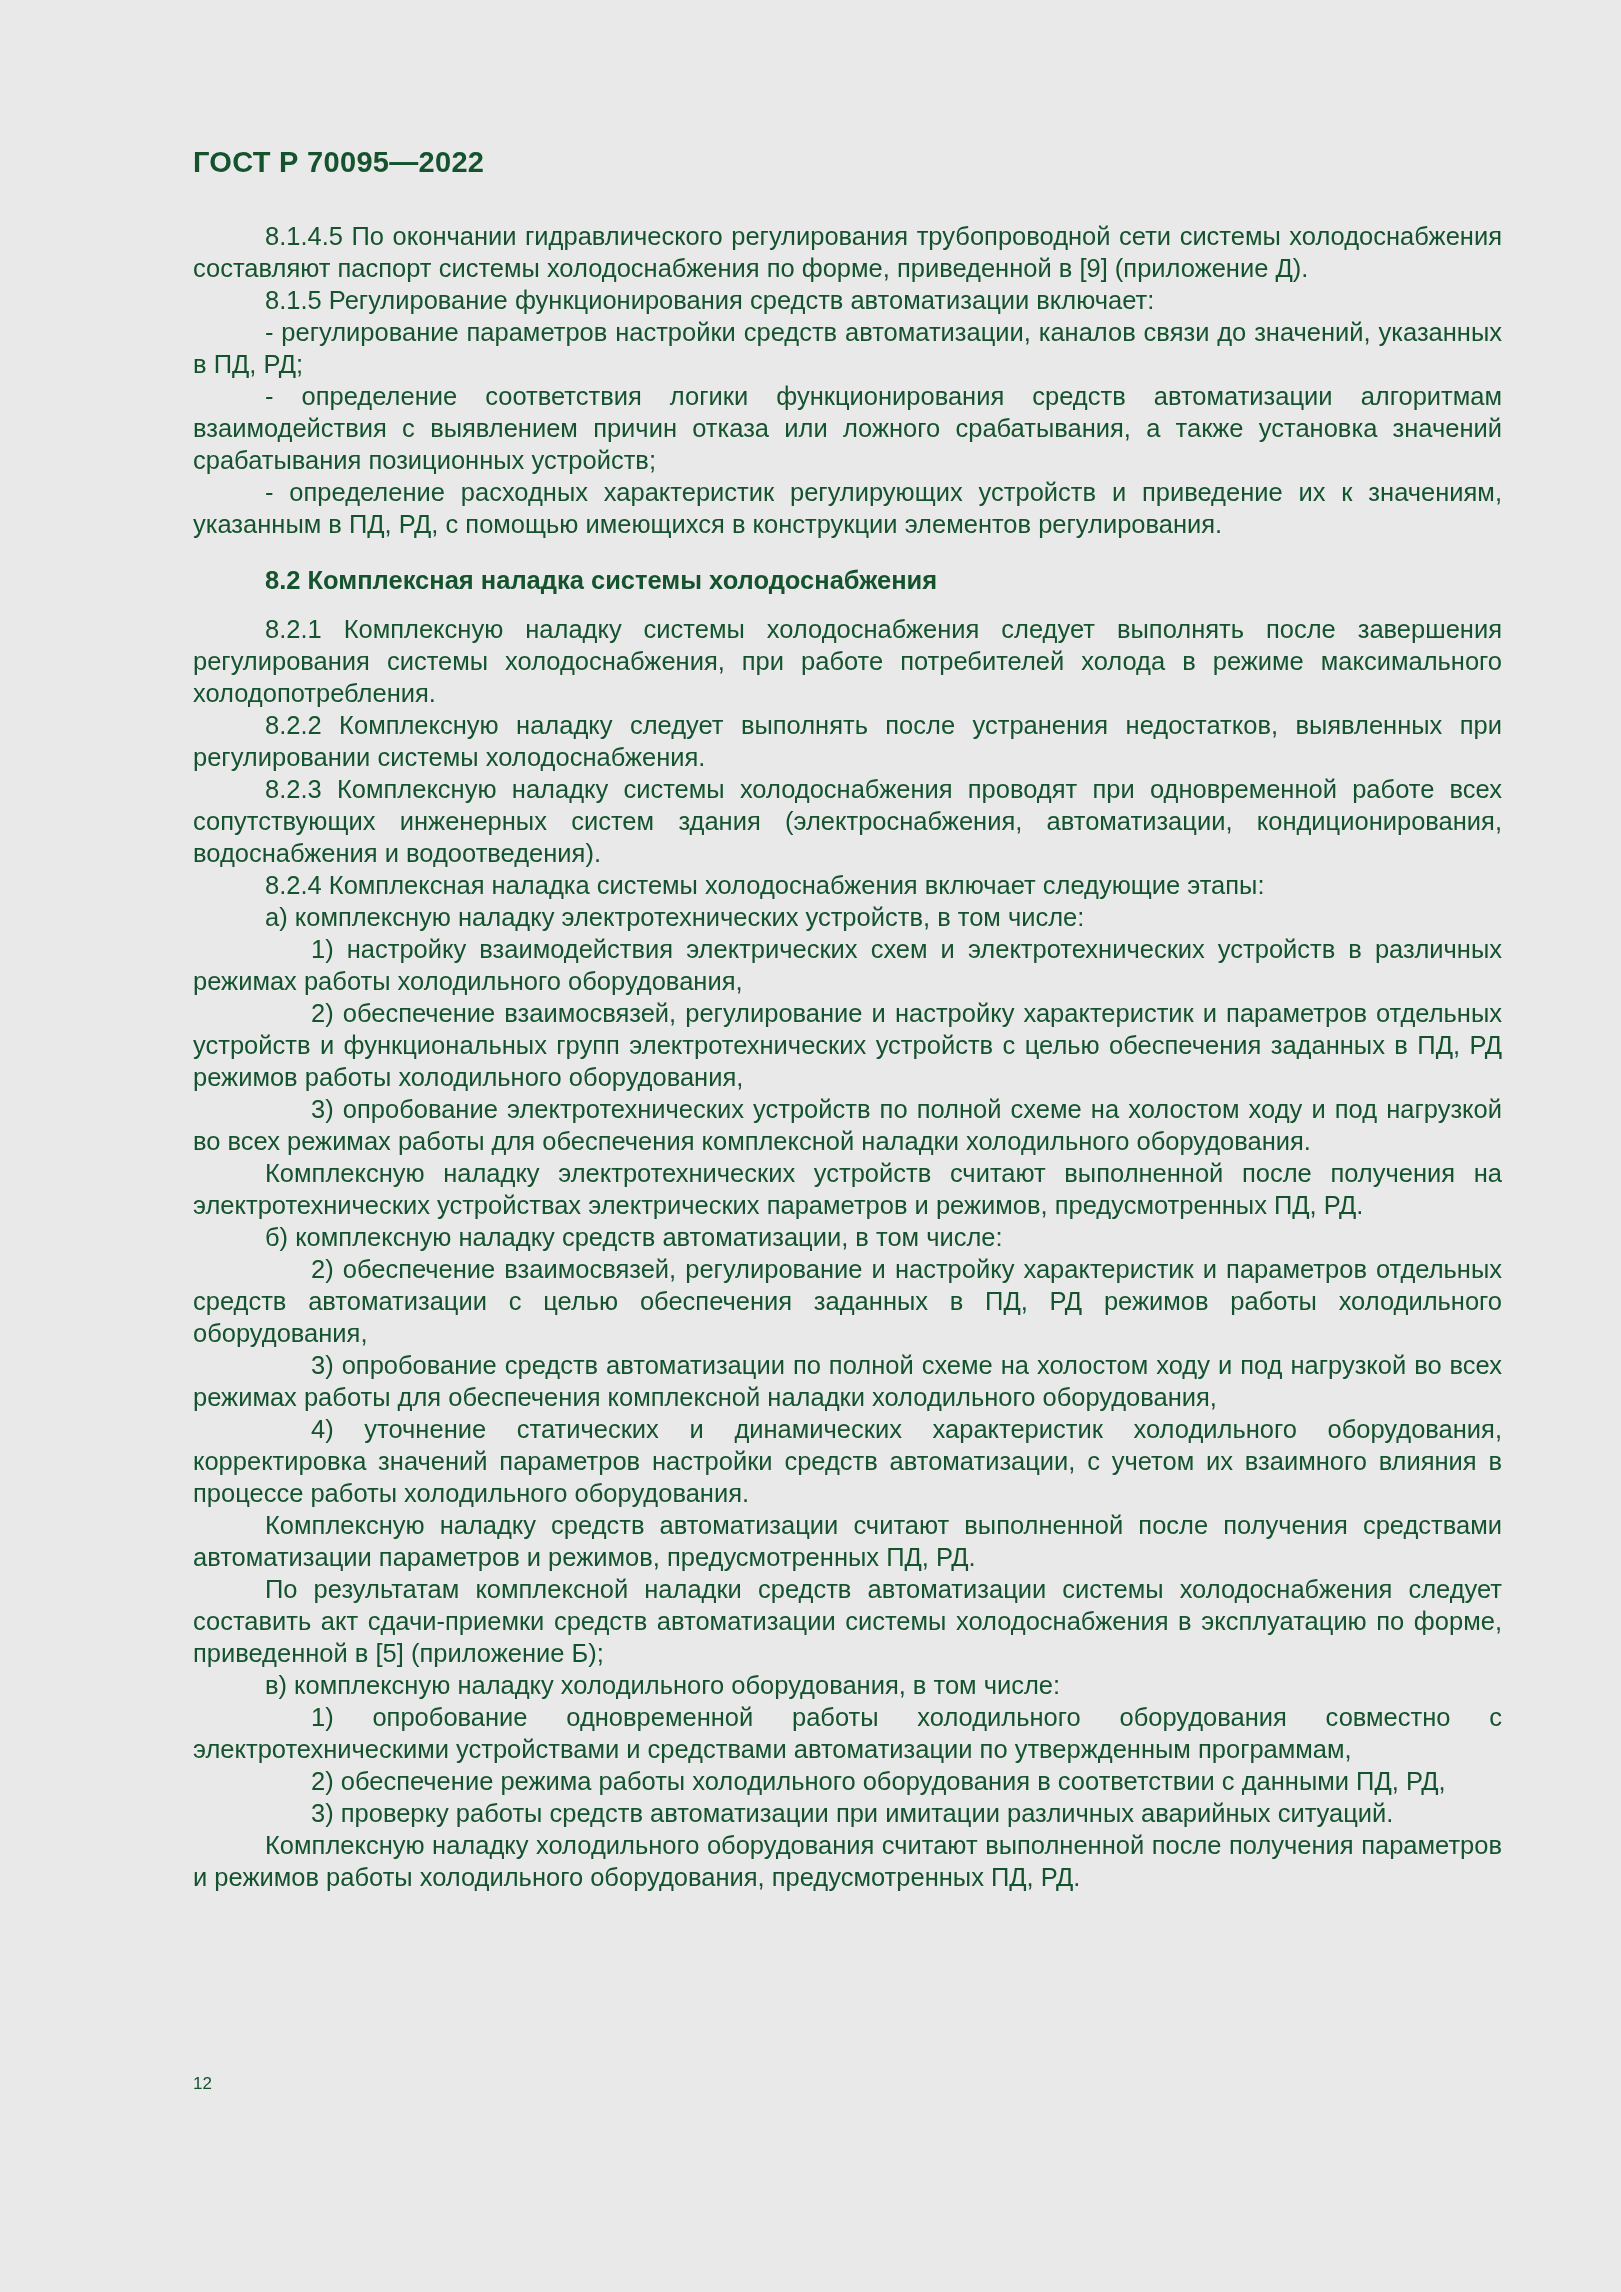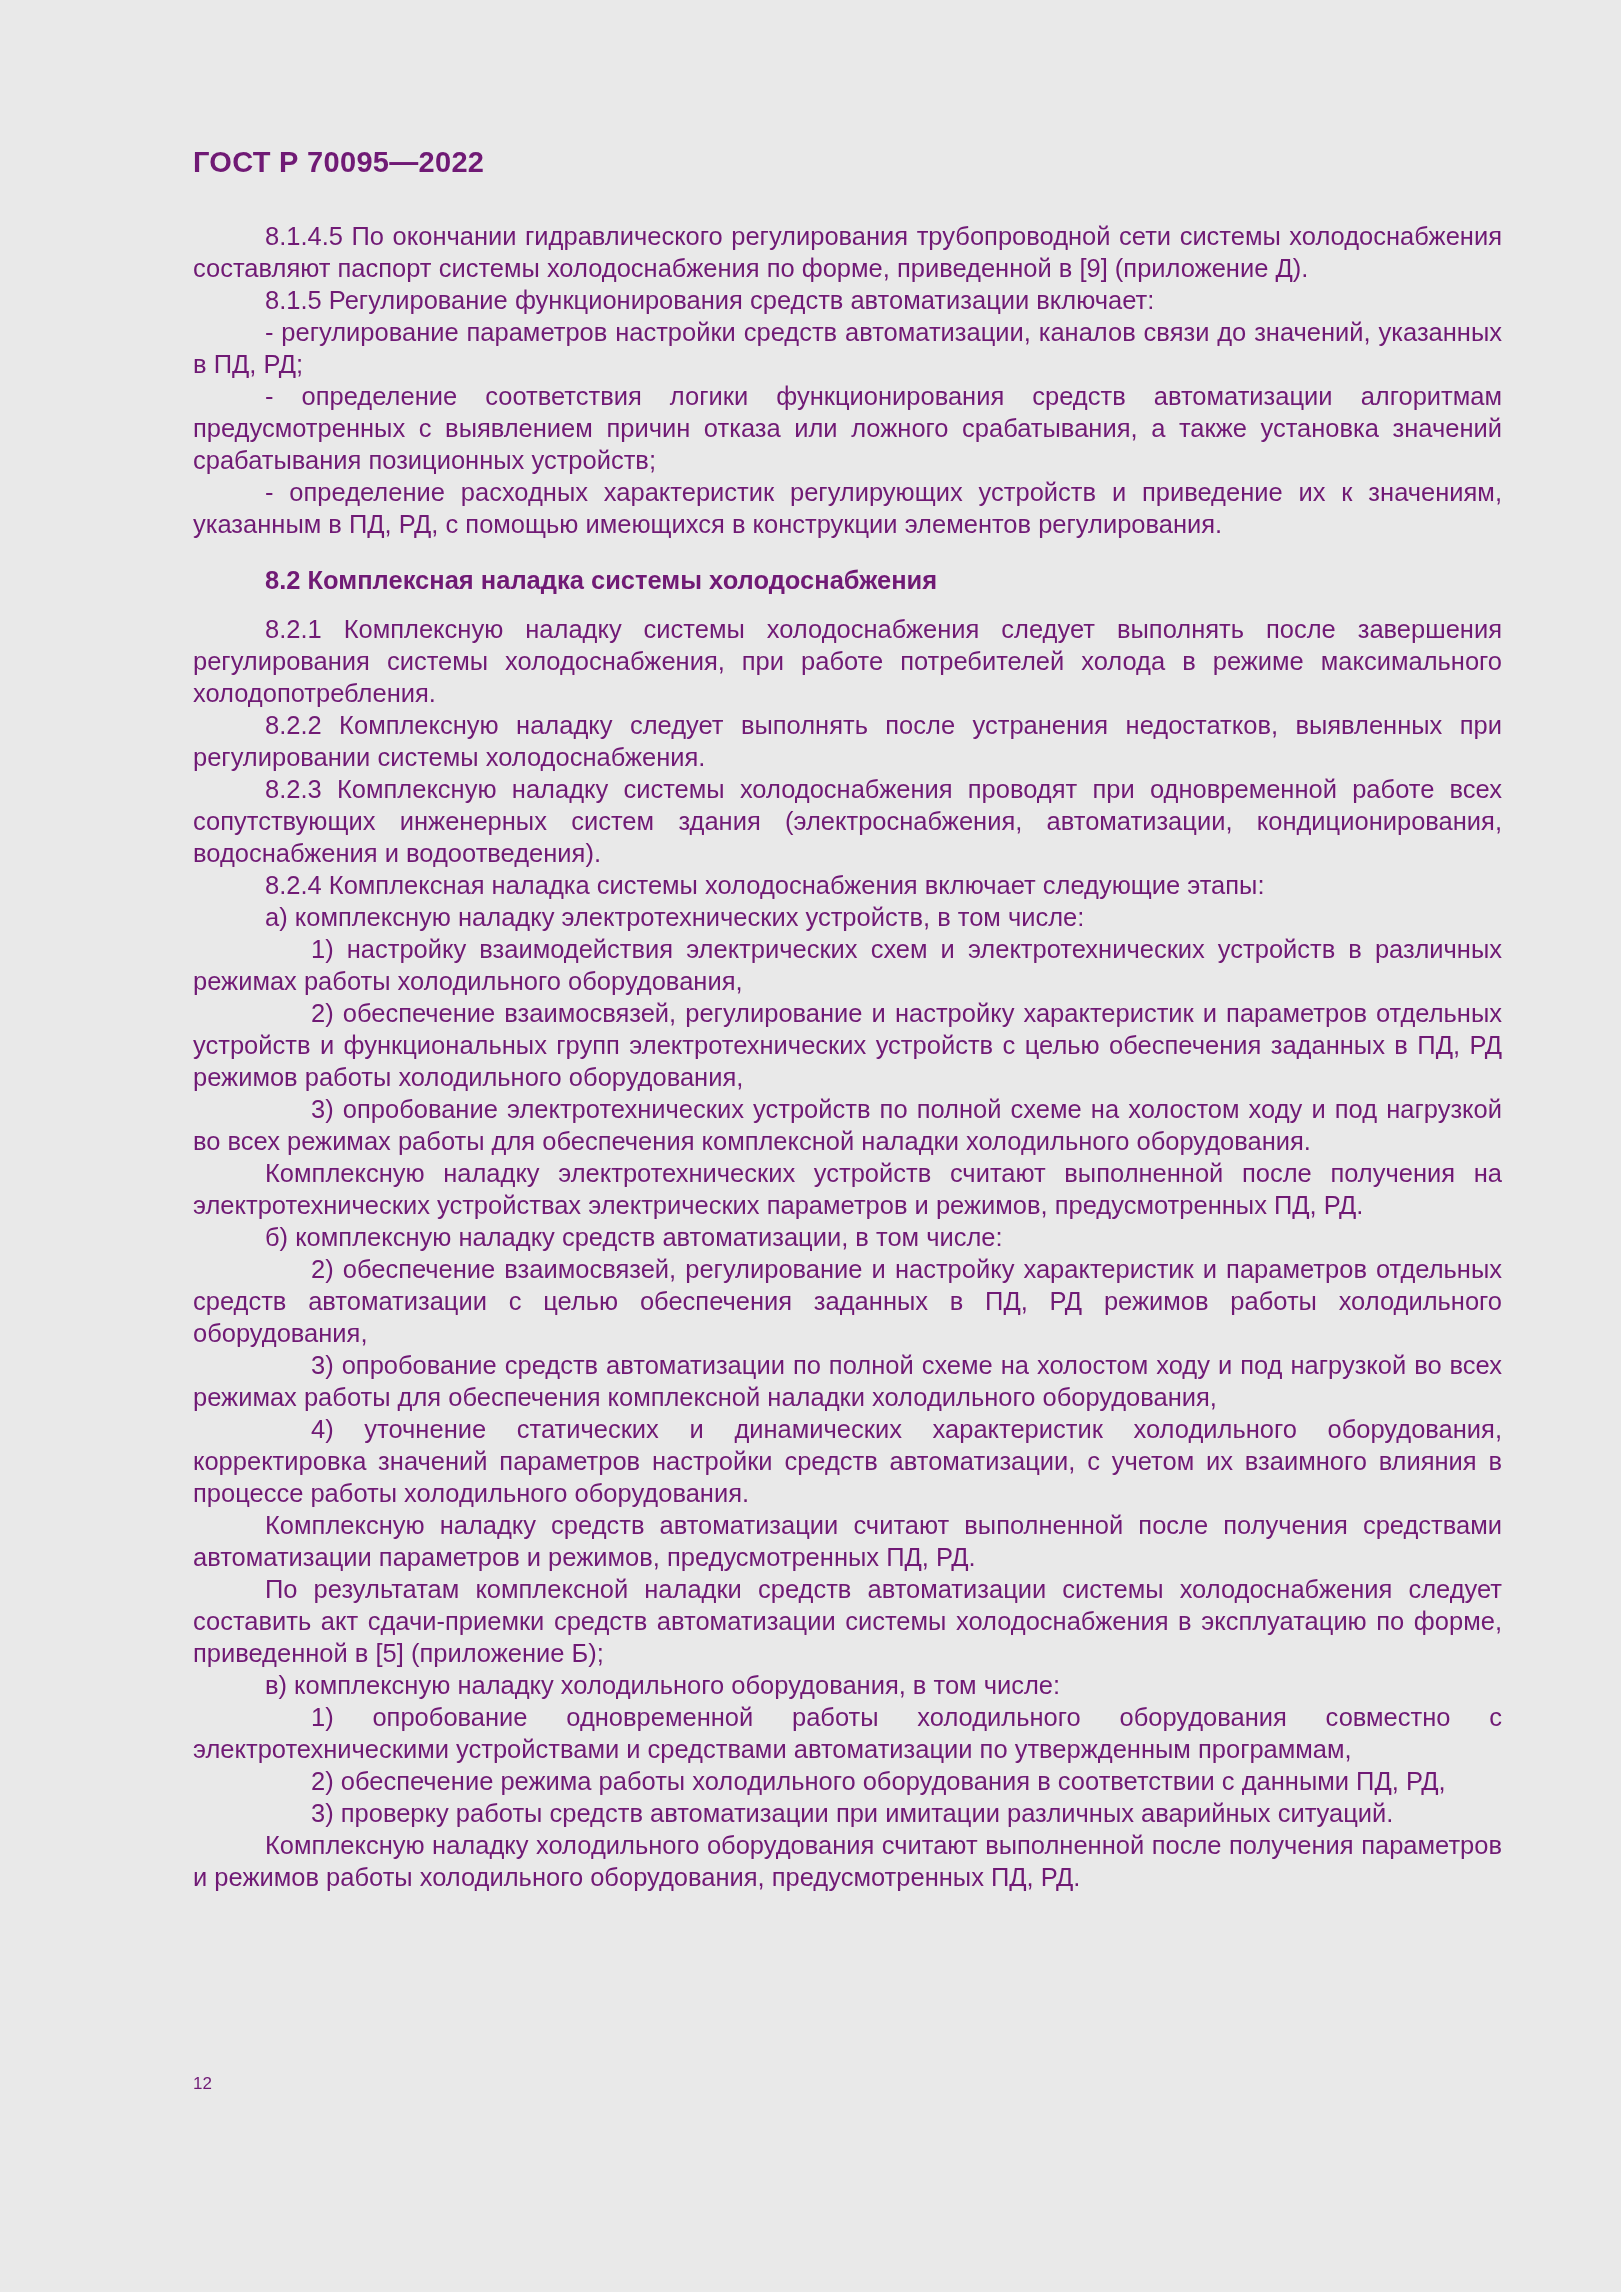--- a/index.html
+++ b/index.html
@@ -6,21 +6,21 @@
     margin: 0;
     padding: 0;
     background: #e9e9e9;
   }
   .sheet {
     position: relative;
     width: 1621px;
     height: 2293px;
     background: #e9e9e9;
     font-family: "Liberation Sans", sans-serif;
-    color: #701a75;
+    color: #14532d;
     overflow: hidden;
   }
   .doc-header {
     position: absolute;
     left: 193px;
     top: 146px;
     font-size: 29px;
     font-weight: 700;
     letter-spacing: 0.3px;
     white-space: nowrap;
@@ -63,21 +63,21 @@
 <body>
 
 <div class="sheet">
 
   <div class="doc-header">ГОСТ Р 70095—2022</div>
 
   <div class="content">
     <p>8.1.4.5 По окончании гидравлического регулирования трубопроводной сети системы холодоснабжения составляют паспорт системы холодоснабжения по форме, приведенной в [9] (приложение Д).</p>
     <p>8.1.5 Регулирование функционирования средств автоматизации включает:</p>
     <p>- регулирование параметров настройки средств автоматизации, каналов связи до значений, указанных в ПД, РД;</p>
-    <p>- определение соответствия логики функционирования средств автоматизации алгоритмам предусмотренных с выявлением причин отказа или ложного срабатывания, а также установка значений срабатывания позиционных устройств;</p>
+    <p>- определение соответствия логики функционирования средств автоматизации алгоритмам взаимодействия с выявлением причин отказа или ложного срабатывания, а также установка значений срабатывания позиционных устройств;</p>
     <p>- определение расходных характеристик регулирующих устройств и приведение их к значениям, указанным в ПД, РД, с помощью имеющихся в конструкции элементов регулирования.</p>
 
     <h2 class="section-heading">8.2 Комплексная наладка системы холодоснабжения</h2>
 
     <p>8.2.1 Комплексную наладку системы холодоснабжения следует выполнять после завершения регулирования системы холодоснабжения, при работе потребителей холода в режиме максимального холодопотребления.</p>
     <p>8.2.2 Комплексную наладку следует выполнять после устранения недостатков, выявленных при регулировании системы холодоснабжения.</p>
     <p>8.2.3 Комплексную наладку системы холодоснабжения проводят при одновременной работе всех сопутствующих инженерных систем здания (электроснабжения, автоматизации, кондиционирования, водоснабжения и водоотведения).</p>
     <p>8.2.4 Комплексная наладка системы холодоснабжения включает следующие этапы:</p>
     <p>а) комплексную наладку электротехнических устройств, в том числе:</p>
     <p class="sub">1) настройку взаимодействия электрических схем и электротехнических устройств в различных режимах работы холодильного оборудования,</p>

